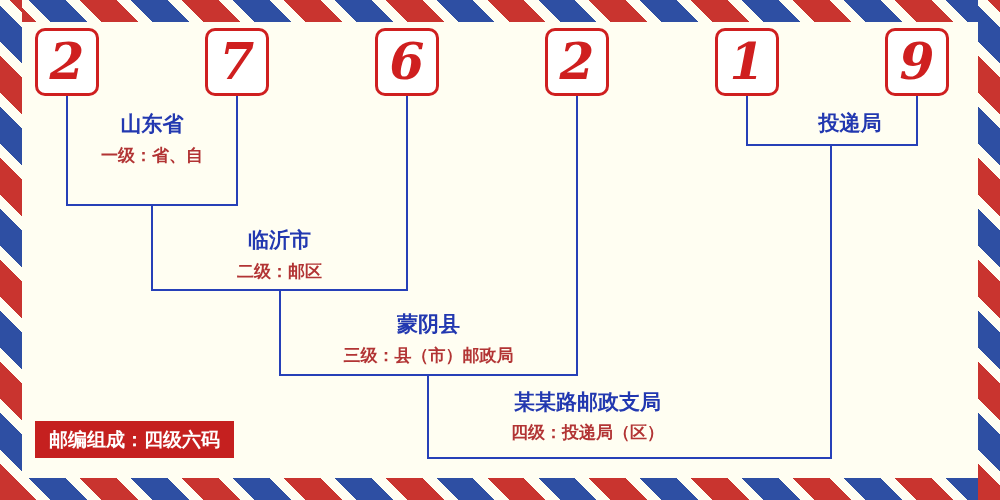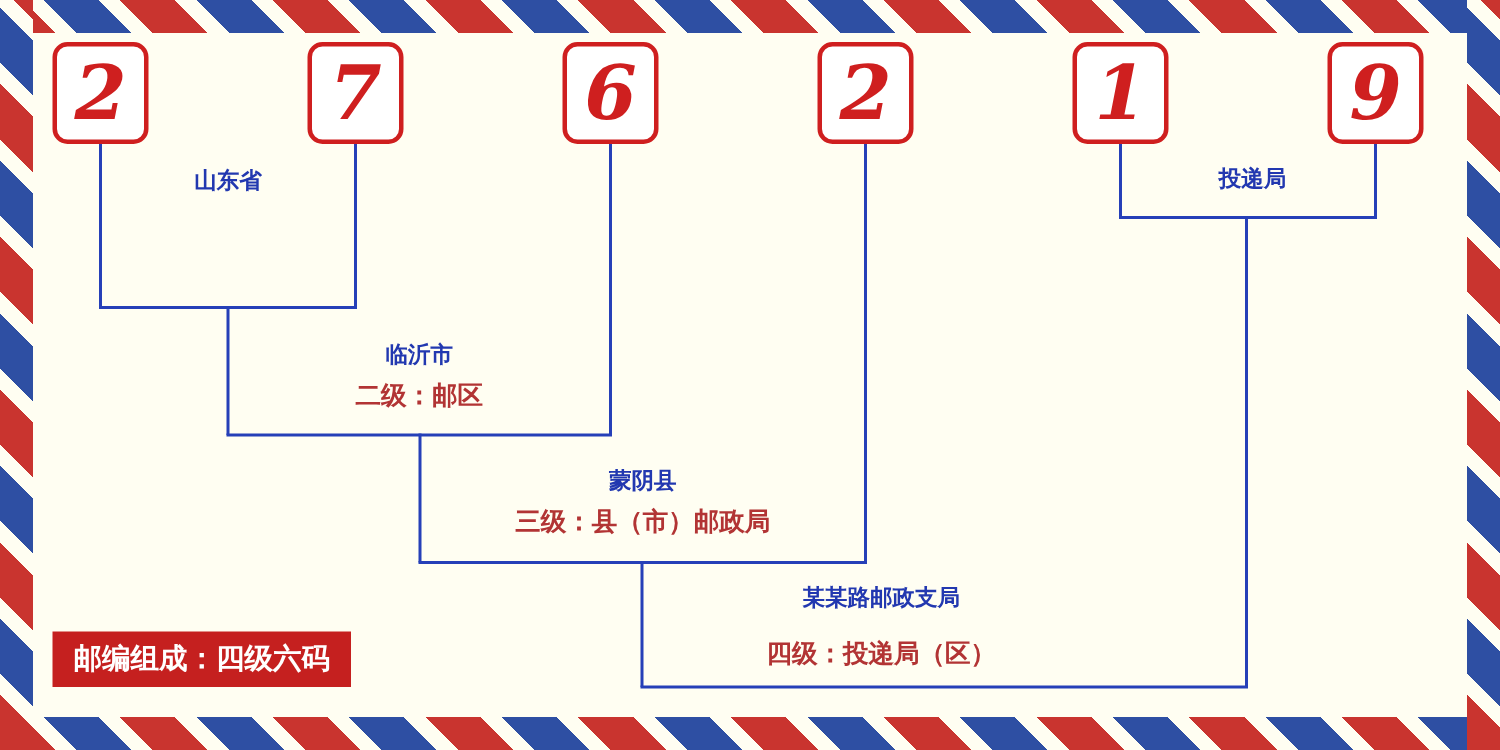--- a/index.html
+++ b/index.html
@@ -39,21 +39,21 @@
     font-family:"DejaVu Serif","Liberation Serif",serif;
     font-style:italic;font-weight:bold;
     font-size:50px;line-height:1;color:#cf1f1f;
   }
   
   .hline,.vline{position:absolute;background:#2640b8;}
   .hline{height:2px;}
   .vline{width:2px;}
   
   .lvl{position:absolute;text-align:center;line-height:1.3;}
-  .place{font-size:15px;font-weight:bold;color:#2238b0;}
+  .place{font-size:21px;font-weight:bold;color:#2238b0;}
   .desc{font-size:17px;font-weight:bold;color:#b23434;margin-top:6px;}
   .desc + .desc{margin-top:2px;}
   
   .badge{
     position:absolute;left:35px;top:421px;
     background:#c5201f;color:#ffffff;
     font-size:19px;font-weight:bold;
     padding:7px 14px;line-height:1.2;
   }
 </style>
@@ -101,36 +101,37 @@
   <div class="vline" style="left:427px;top:374px;height:84px"></div>
   <div class="hline" style="left:427px;top:457px;width:405px"></div>
   <div class="vline" style="left:830px;top:144px;height:314px"></div>
 
   <div class="hline" style="left:746px;top:144px;width:172px"></div>
   <div class="vline" style="left:746px;top:96px;height:49px"></div>
   <div class="vline" style="left:916px;top:96px;height:49px"></div>
 
   <div class="lvl" style="left:66px;top:111px;width:172px">
     <div class="place">山东省</div>
+    <div class="desc">一级：省、自</div>
   </div>
 
   <div class="lvl" style="left:279px;top:311px;width:299px">
     <div class="place">蒙阴县</div>
     <div class="desc">三级：县（市）邮政局</div>
   </div>
 
   <div class="lvl" style="left:151px;top:227px;width:257px">
     <div class="place">临沂市</div>
     <div class="desc">二级：邮区</div>
   </div>
 
   <div class="lvl" style="left:427px;top:389px;width:321px">
     <div class="place">某某路邮政支局</div>
-    <div class="desc" style="margin-top:16px">四级：投递局（区）</div>
+    <div class="desc" style="margin-top:5px">四级：投递局（区）</div>
   </div>
 
-  <div class="lvl" style="left:731px;top:110px;width:208px">
+  <div class="lvl" style="left:746px;top:110px;width:208px">
     <div class="place">投递局</div>
   </div>
 
   <div class="badge">邮编组成：四级六码</div>
 
 </div>
 
 </body></html>

